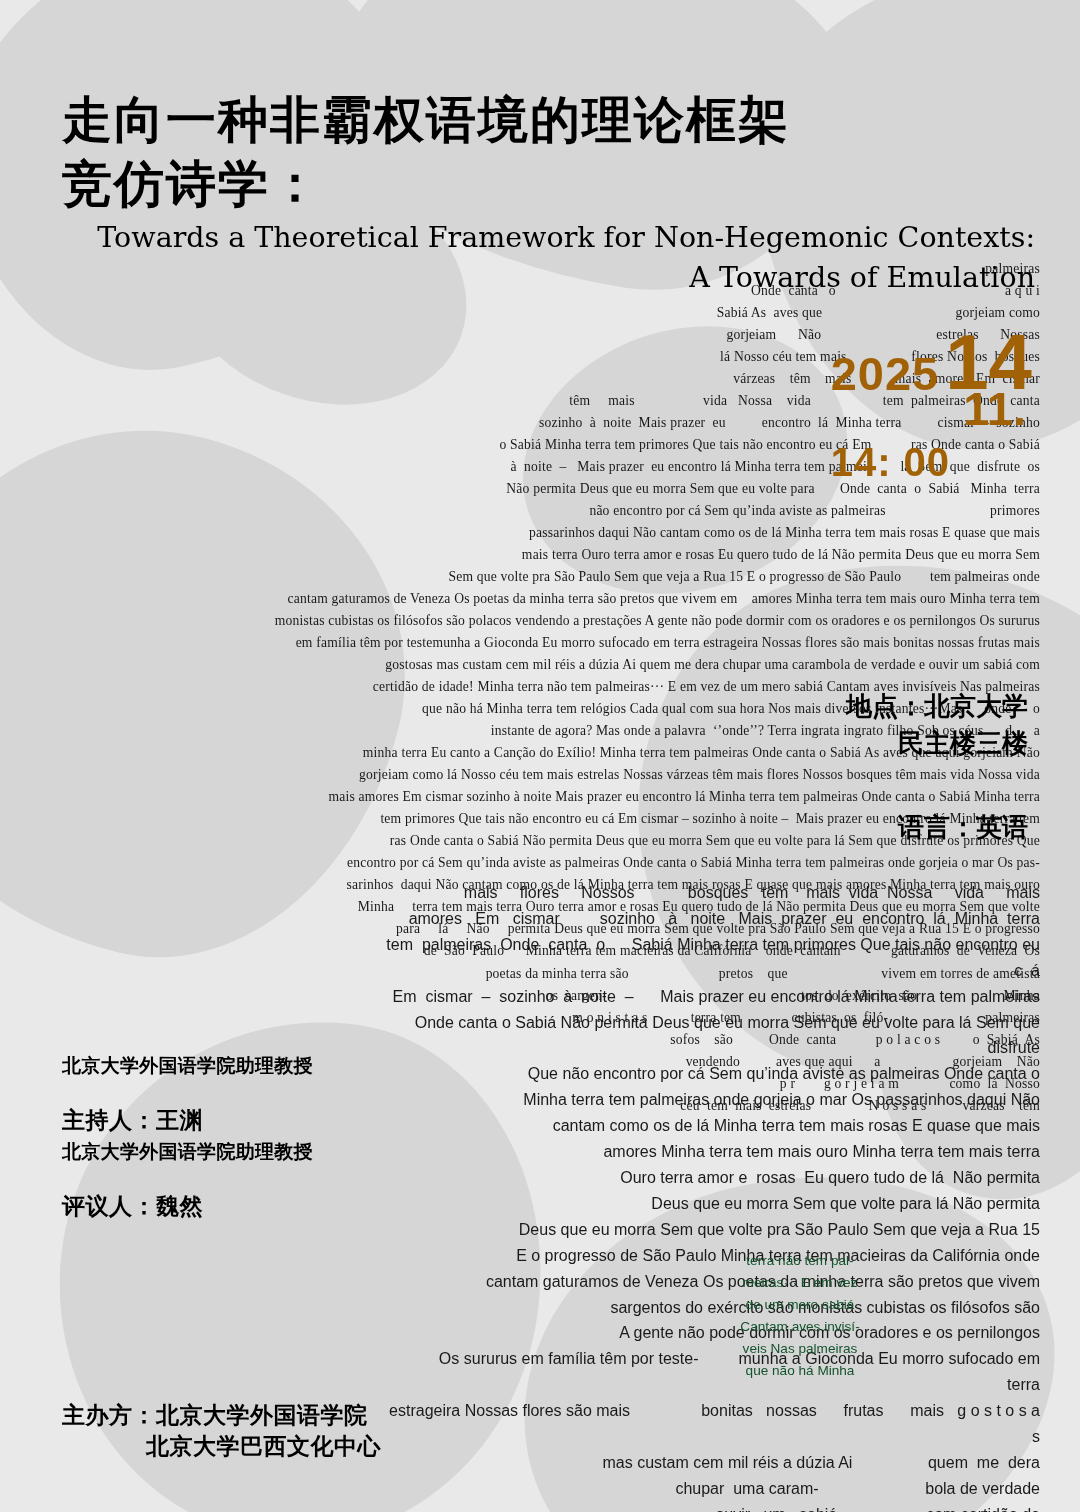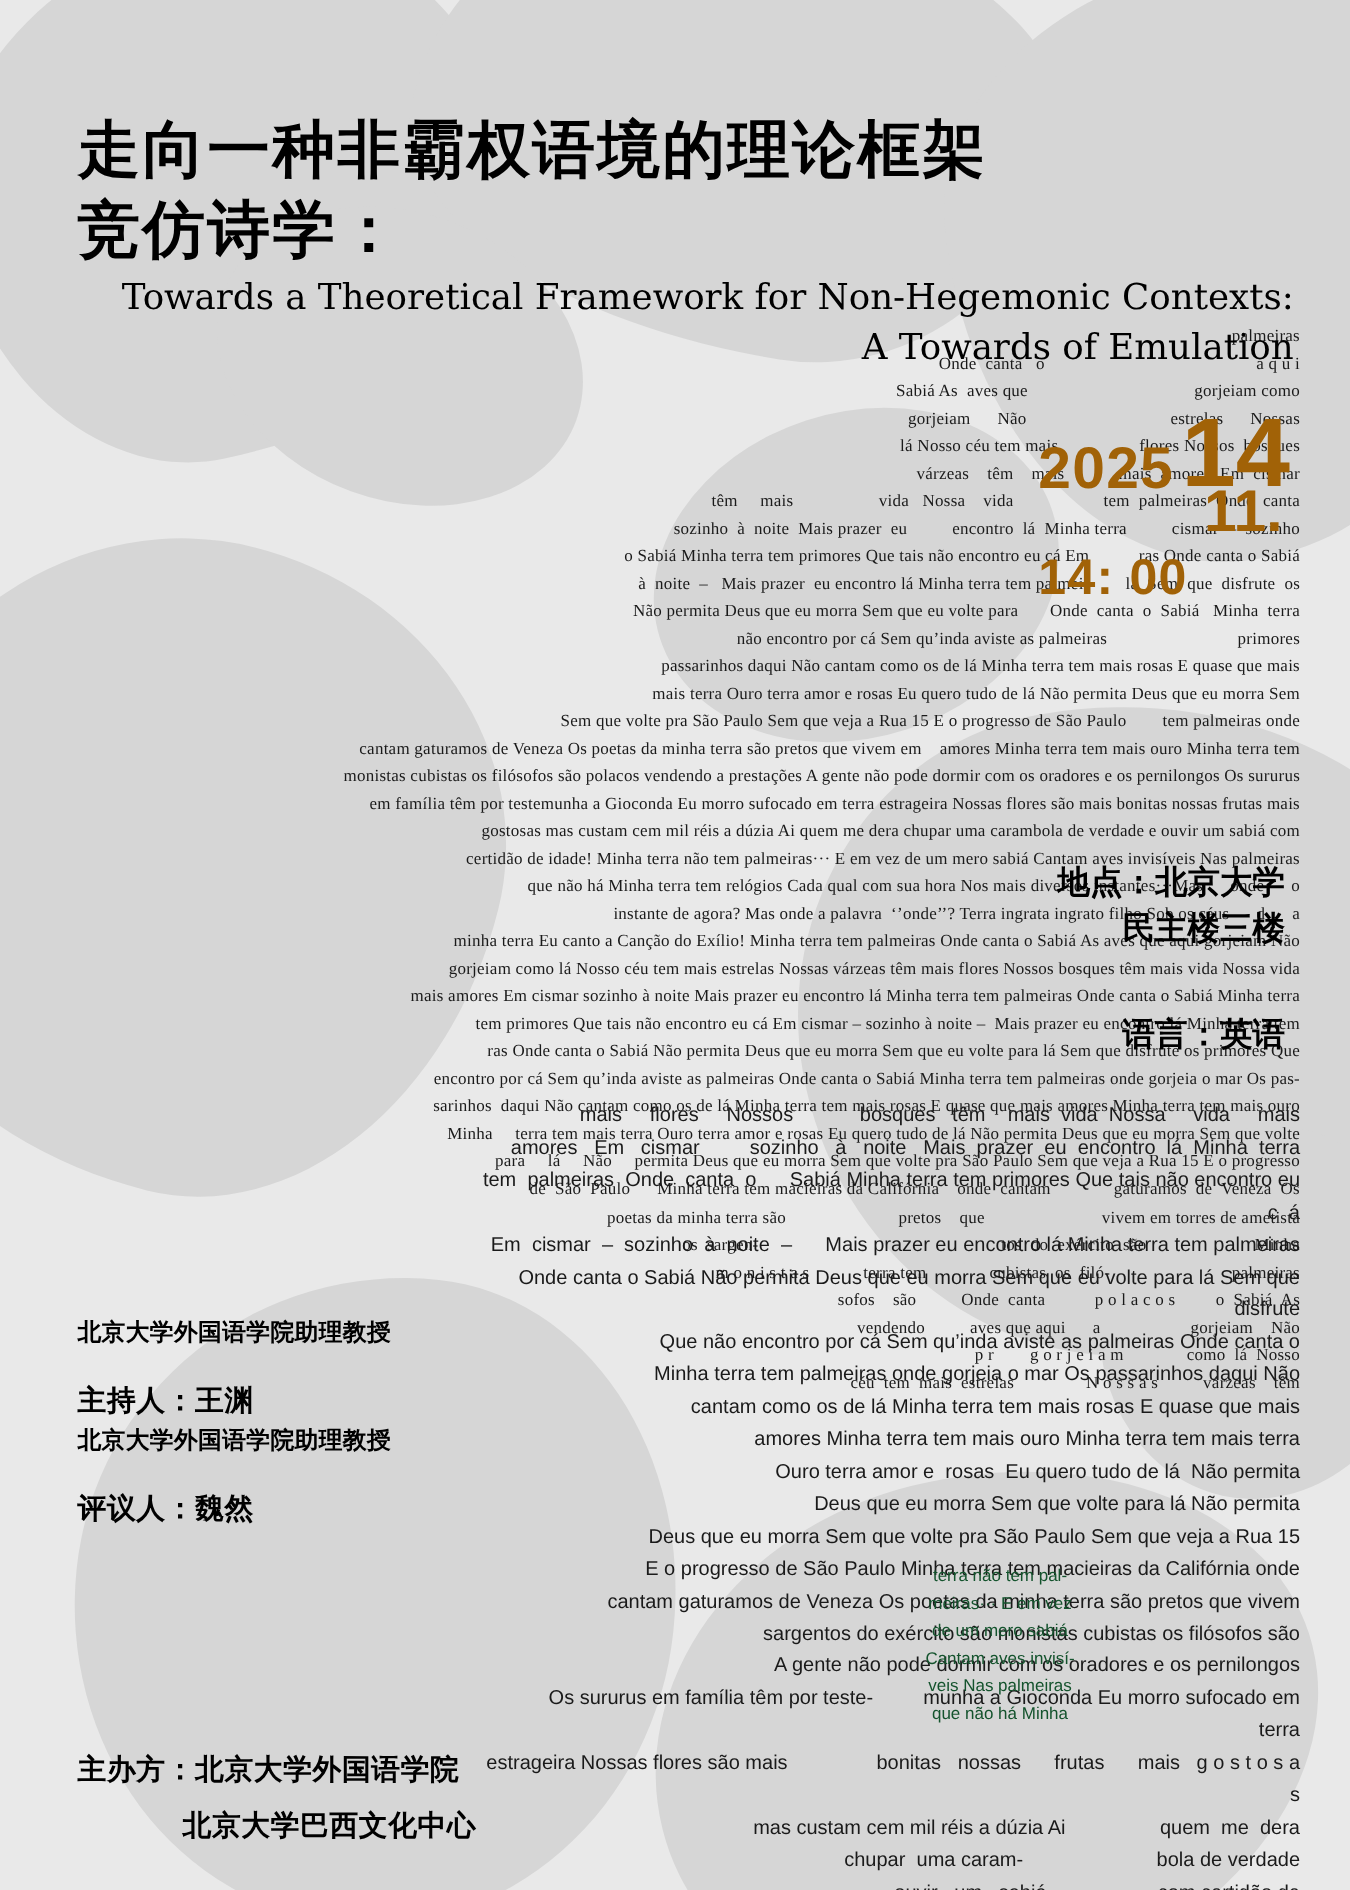--- a/index.html
+++ b/index.html
@@ -259,21 +259,21 @@
     color: #000;
   }
   .organizer .line1 {
     font-size: 23px;
     font-weight: bold;
     letter-spacing: 0.5px;
   }
   .organizer .line2 {
     font-size: 23px;
     font-weight: bold;
-    margin-top: 14px;
+    margin-top: 0;
     letter-spacing: 0.5px;
     padding-left: 84px;
   }
   .sp-name {
     font-family: "Liberation Sans", sans-serif;
   }
 </style>
 </head>
 <body>
 

